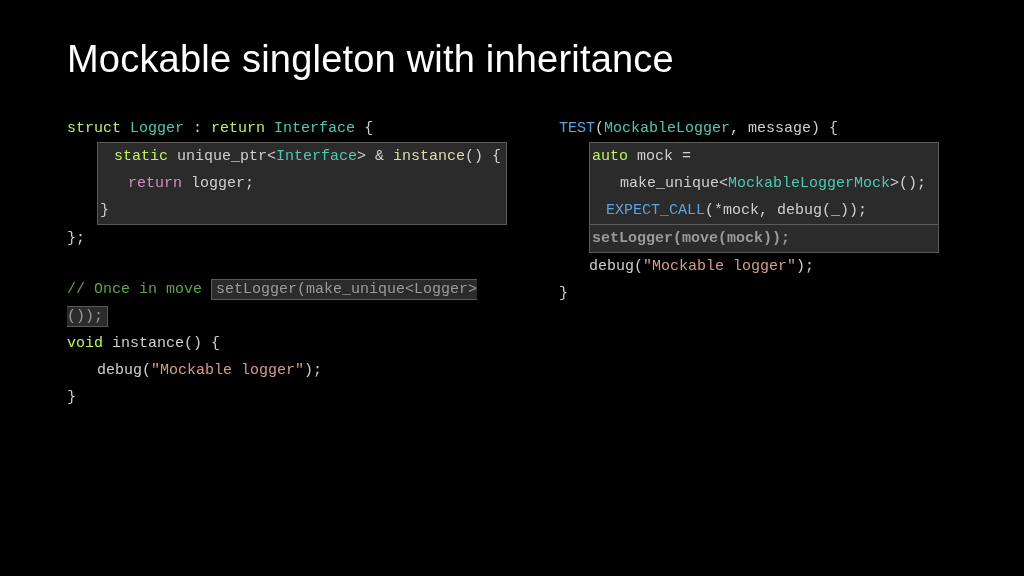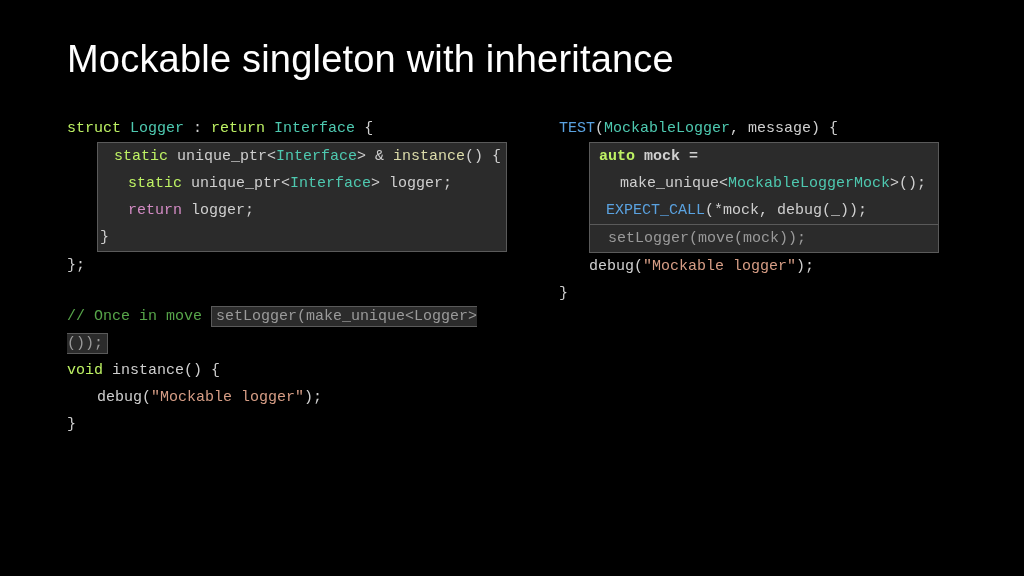--- a/index.html
+++ b/index.html
@@ -53,24 +53,20 @@
           <span class="tok-type">Interface</span>
           <span> {</span>
         </div>
 
         <div class="boxed" style="margin-left:30px;">
           <div style="padding-left:16px;">
             <span class="tok-kw">static</span>
             <span> unique_ptr&lt;</span><span class="tok-type">Interface</span><span>&gt; &amp; </span><span class="tok-fn">instance</span><span>() {</span>
           </div>
           <div class="i1">
-            <span class="tok-kw">static</span>
-            <span> unique_ptr&lt;</span><span class="tok-type">Interface</span><span>&gt; logger;</span>
-          </div>
-          <div class="i1">
             <span class="tok-ret">return</span>
             <span> logger;</span>
           </div>
           <div style="padding-left:2px;">}</div>
         </div>
 
         <div>};</div>
       </div>
 
       <div class="block">
@@ -87,33 +83,33 @@
         <div>}</div>
       </div>
     </div>
 
     <div class="col col-right">
       <div>
         <span class="tok-call">TEST</span><span>(</span><span class="tok-type">MockableLogger</span><span>, message) {</span>
       </div>
 
       <div class="boxed" style="margin-left:30px;">
-        <div style="padding-left:9px;font-weight:bold;">
+        <div style="padding-left:2px;">
           <span class="tok-kw">auto</span>
           <span> mock =</span>
         </div>
         <div class="i1">
           <span>make_unique&lt;</span><span class="tok-type">MockableLoggerMock</span><span>&gt;();</span>
         </div>
         <div style="padding-left:16px;">
           <span class="tok-call">EXPECT_CALL</span><span>(*mock, debug(_));</span>
         </div>
       </div>
 
-      <div class="boxed tok-grey" style="margin-left:30px; border-top:none; padding-left:18px;">
+      <div class="boxed tok-grey" style="margin-left:30px; border-top:none; padding-left:2px;font-weight:bold;">
         <div>setLogger(move(mock));</div>
       </div>
 
       <div class="i1">
         <span>debug(</span><span class="tok-str">"Mockable logger"</span><span>);</span>
       </div>
       <div>}</div>
     </div>
 
   </div>

